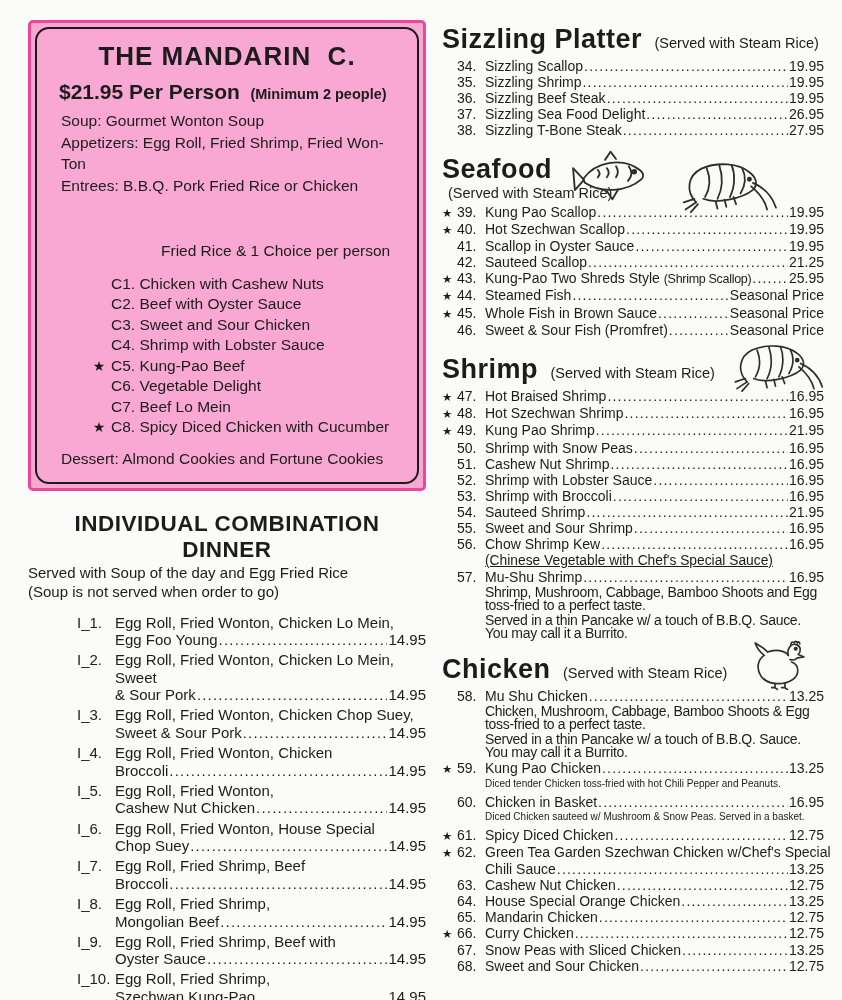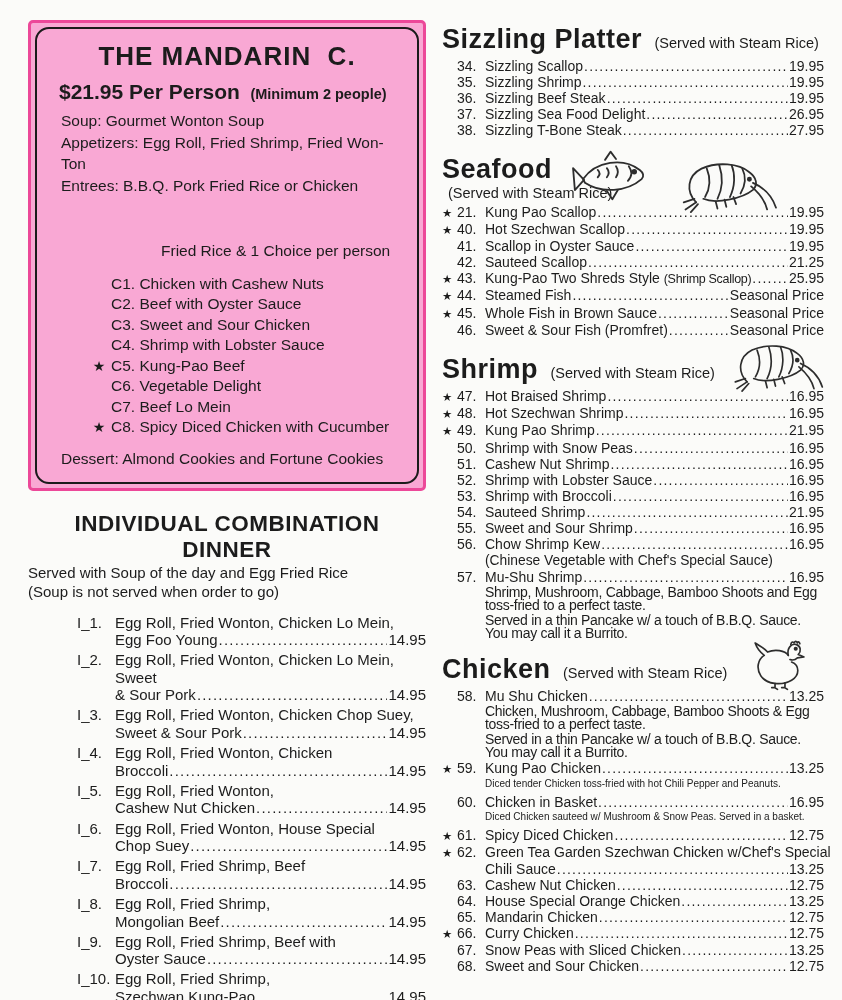--- a/index.html
+++ b/index.html
@@ -50,21 +50,21 @@
   .mi-row{display:flex;align-items:baseline;}
   .st{width:15px;flex:none;font-size:11.5px;}
   .num{width:28px;flex:none;}
   .nm{flex:none;white-space:nowrap;}
   .nm .small{font-size:12.5px;letter-spacing:-.3px;}
   .nm .small:empty{display:none;}
   .dots{flex:1 1 0;min-width:6px;overflow:hidden;white-space:nowrap;margin:0 1px;}
   .dots::after{content:"......................................................................................................................";letter-spacing:1.2px;}
   .pr{flex:none;white-space:nowrap;}
   .ind{width:43px;flex:none;}
-  .mi-sub{margin-left:43px;font-size:13.8px;line-height:15.5px;margin-bottom:2px;}
+  .mi-sub{margin-left:43px;font-size:13.8px;line-height:15.5px;margin-bottom:2px;text-decoration:underline;}
   .mi-note{margin-left:43px;font-size:10px;line-height:14.6px;margin-bottom:3px;}
   .mi-desc{margin-left:43px;font-size:14px;line-height:13.4px;letter-spacing:-.3px;margin-bottom:1px;}
   .mi-sub:empty,.mi-note:empty,.mi-desc:empty{display:none;}
   .mi{margin-bottom:.5px;}
   .sec-sizzling{margin-top:4px;}
   .sec-seafood{margin-top:15px;}
   .sec-shrimp{margin-top:16px;}
   .sec-chicken{margin-top:14px;}
   .art-stroke{fill:none;stroke:#2d2d2d;stroke-width:2;stroke-linecap:round;stroke-linejoin:round;}
 </style>
@@ -379,21 +379,21 @@
               <path d="M60 44 l3 8 M50 47 l2 8 M40 49 l2 8"></path>
             </g>
           </svg>
         </span>
       </div>
       <div class="items">
 
           <div class="mi">
             <div class="mi-row">
               <span class="st">★</span>
-              <span class="num">21.</span>
+              <span class="num">39.</span>
               <span class="nm"><span>Kung Pao Scallop</span></span>
               <span class="dots"></span>
               <span class="pr">19.95</span>
             </div>
 
           </div>
 
           <div class="mi">
             <div class="mi-row">
               <span class="st">★</span>

